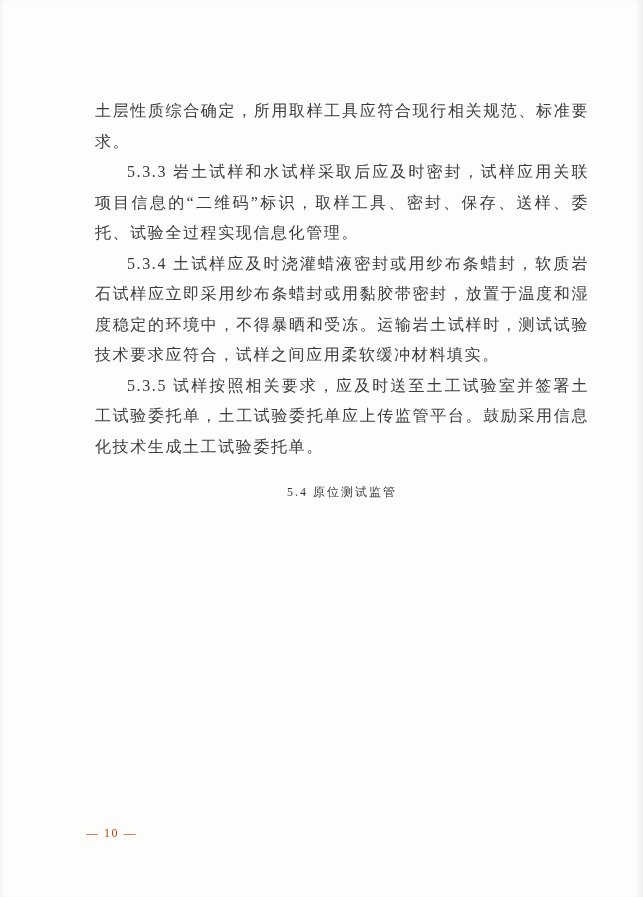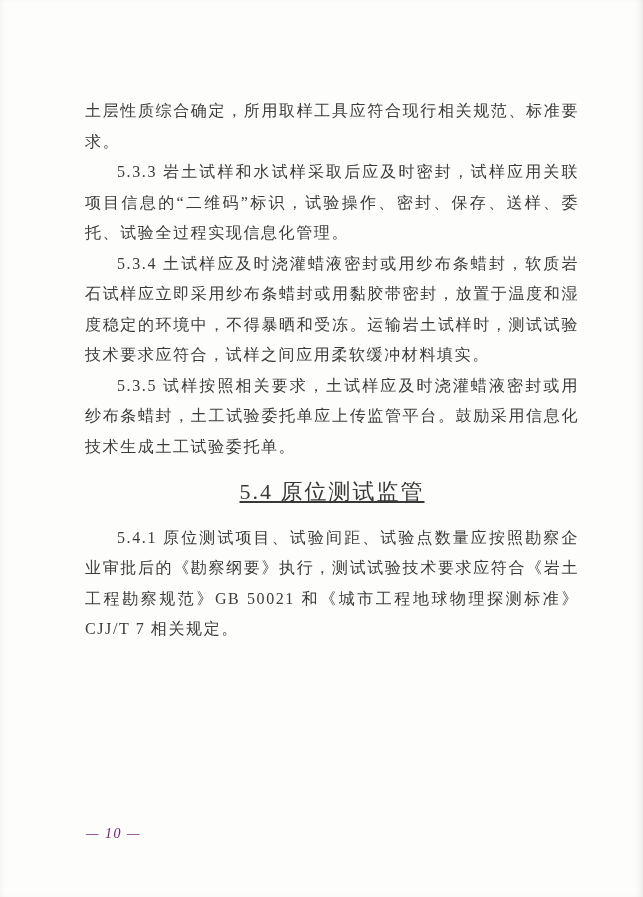--- a/index.html
+++ b/index.html
@@ -13,73 +13,70 @@
       height: 897px;
       background: #fdfdfc;
       font-family: "Liberation Serif", "DejaVu Serif", serif;
       color: #3c3c3c;
       overflow: hidden;
       box-shadow: inset -7px 0 10px -7px rgba(0,0,0,0.13),
                   inset 4px 0 8px -6px rgba(0,0,0,0.10);
     }
     .content {
       position: absolute;
-      left: 85px;
+      left: 95px;
       top: 96px;
       width: 494px;
       font-size: 16px;
       line-height: 30.5px;
       letter-spacing: 1.6px;
       text-align: justify;
       text-justify: inter-character;
     }
     .para {
       margin: 0;
       padding: 0;
     }
     .para.indent {
       text-indent: 2em;
     }
     .section-heading {
       margin: 15px 0;
       text-align: center;
       text-indent: 0;
       letter-spacing: 2px;
-      font-size: 22px;
+      font-size: 12px;
       color: #383838;
-      text-decoration: underline;
     }
     .page-footer {
       position: absolute;
       left: 86px;
       top: 826px;
-      font-size: 14px;
+      font-size: 12px;
       letter-spacing: 1.5px;
-      color: #701a75;
-      font-style: italic;
+      color: #c2410c;
     }
   </style>
 </head>
 <body>
 
 <div class="page">
 
   <div class="content">
 
     <p class="para">土层性质综合确定，所用取样工具应符合现行相关规范、标准要求。</p>
 
 
-    <p class="para indent">5.3.3 岩土试样和水试样采取后应及时密封，试样应用关联项目信息的“二维码”标识，试验操作、密封、保存、送样、委托、试验全过程实现信息化管理。</p>
+    <p class="para indent">5.3.3 岩土试样和水试样采取后应及时密封，试样应用关联项目信息的“二维码”标识，取样工具、密封、保存、送样、委托、试验全过程实现信息化管理。</p>
 
     <p class="para indent">5.3.4 土试样应及时浇灌蜡液密封或用纱布条蜡封，软质岩石试样应立即采用纱布条蜡封或用黏胶带密封，放置于温度和湿度稳定的环境中，不得暴晒和受冻。运输岩土试样时，测试试验技术要求应符合，试样之间应用柔软缓冲材料填实。</p>
 
-    <p class="para indent">5.3.5 试样按照相关要求，土试样应及时浇灌蜡液密封或用纱布条蜡封，土工试验委托单应上传监管平台。鼓励采用信息化技术生成土工试验委托单。</p>
+    <p class="para indent">5.3.5 试样按照相关要求，应及时送至土工试验室并签署土工试验委托单，土工试验委托单应上传监管平台。鼓励采用信息化技术生成土工试验委托单。</p>
 
     <p class="para section-heading">5.4 原位测试监管</p>
 
-    <p class="para indent">5.4.1 原位测试项目、试验间距、试验点数量应按照勘察企业审批后的《勘察纲要》执行，测试试验技术要求应符合《岩土工程勘察规范》GB 50021 和《城市工程地球物理探测标准》CJJ/T 7 相关规定。</p>
 
 
   </div>
 
   <div class="page-footer">— 10 —</div>
 
 </div>
 
 </body></html>

